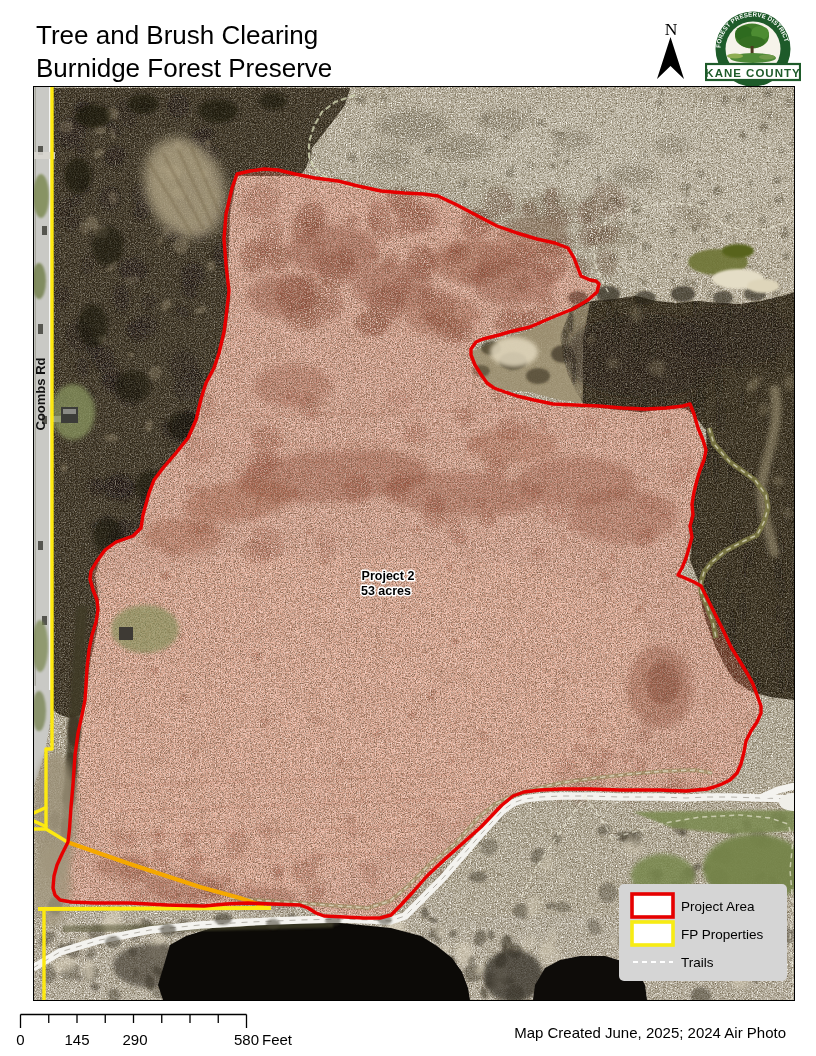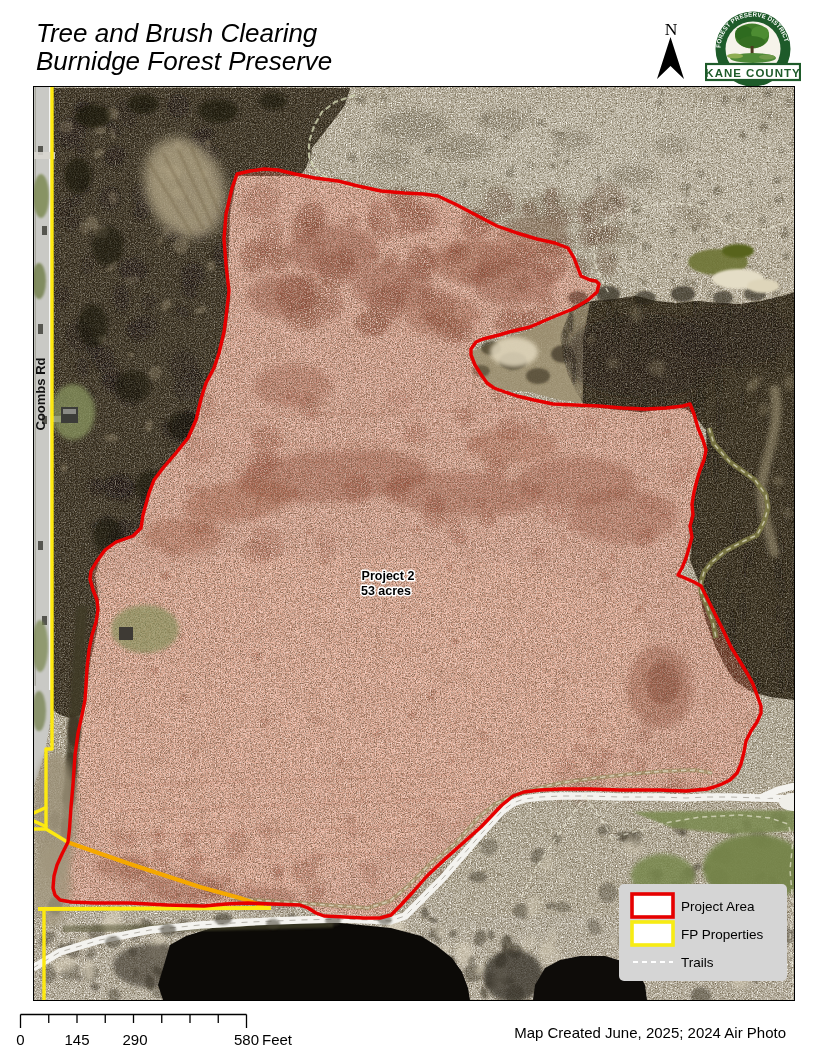--- a/index.html
+++ b/index.html
@@ -1,20 +1,20 @@
 <!DOCTYPE html>
 <html><head><meta charset="utf-8">
 <style>
 html,body{margin:0;padding:0;background:#ffffff;width:816px;height:1056px;overflow:hidden;}
 body{font-family:"Liberation Sans",sans-serif;position:relative;}
 .b1{filter:url(#bl1);} .b2{filter:url(#bl2);} .b3{filter:url(#bl3);}
 </style></head>
 <body>
 
-<div style="position:absolute;left:36px;top:19px;font-size:26px;color:#000;line-height:28px;font-style:italic;">Tree and Brush Clearing<br>Burnidge Forest Preserve</div>
+<div style="position:absolute;left:36px;top:19px;font-size:26px;color:#000;line-height:33px;">Tree and Brush Clearing<br>Burnidge Forest Preserve</div>
 
 <svg style="position:absolute;left:650px;top:12px;" width="44" height="72" viewBox="0 0 44 72">
 <text x="21" y="23" font-family="Liberation Serif,serif" font-size="17.5" text-anchor="middle" fill="#000">N</text>
 <path d="M20.5 25 L7 67 L20.5 54 L34 67 Z" fill="#000"></path>
 </svg>
 
 <svg style="position:absolute;left:705px;top:8px;" width="96" height="82" viewBox="0 0 96 82">
 <circle cx="48" cy="41" r="37.5" fill="#1e5b2a"></circle>
 <circle cx="48" cy="41" r="27.5" fill="#f6f3ea"></circle>
 <defs>

